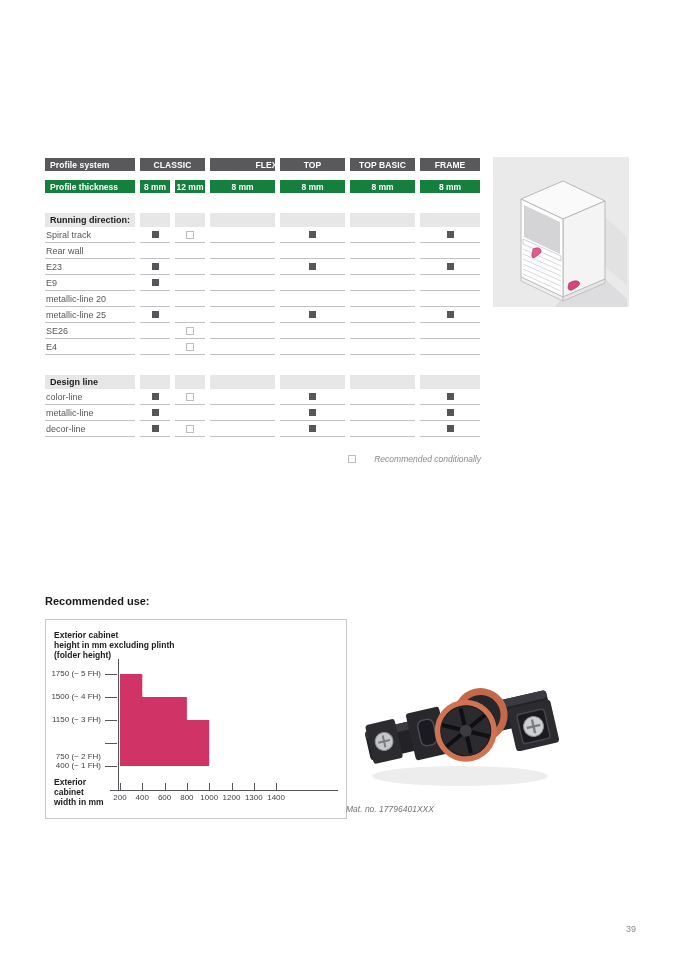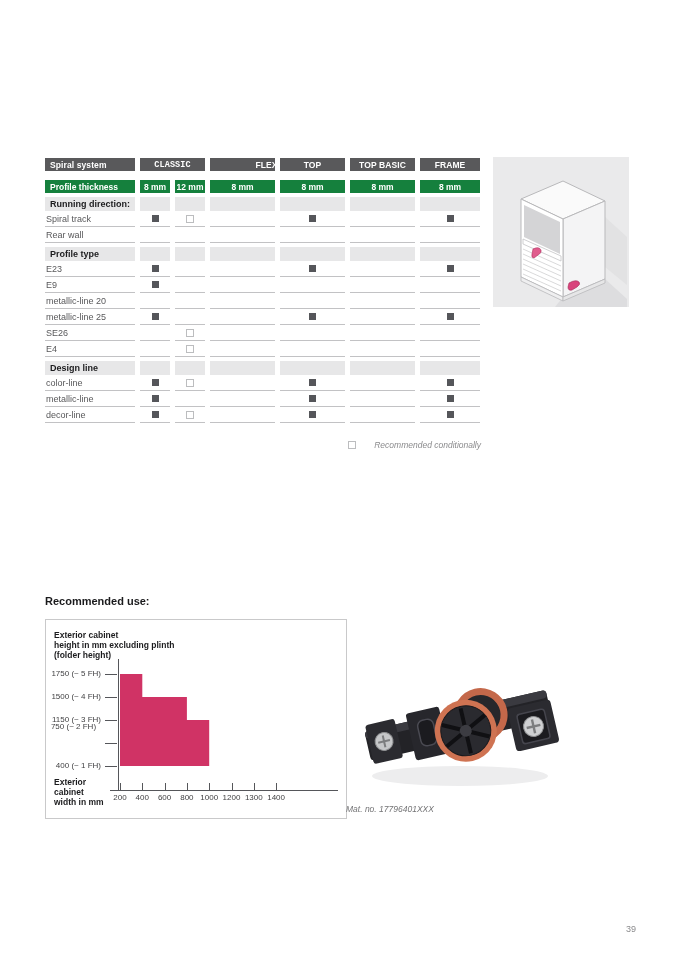--- a/index.html
+++ b/index.html
@@ -5,21 +5,21 @@
   html,body{margin:0;padding:0;background:#ffffff;}
   body{width:678px;height:959px;position:relative;font-family:"Liberation Sans",sans-serif;
        -webkit-font-smoothing:antialiased;color:#3a3a3c;overflow:hidden;}
   .abs{position:absolute;}
 
   
   #runner-table{left:45px;top:158px;width:436px;}
   .t-row{display:grid;grid-template-columns:90px 30px 30px 65px 65px 65px 60px;column-gap:5px;}
   .t-head{height:13px;margin-bottom:9px;}
   .t-thick{height:13px;}
-  .t-band{height:14px;margin-top:4px;text-align:center;}
+  .t-band{height:14px;margin-top:20px;text-align:center;}
   .t-datarow{height:16px;}
   .hcell{background:#59595b;color:#fff;font-size:8.5px;font-weight:bold;
          display:flex;align-items:center;justify-content:center;letter-spacing:0.1px;}
   .hcell.corner{justify-content:flex-start;padding-left:5px;box-sizing:border-box;}
   .chip{background:#15803d;color:#fff;font-size:8.5px;font-weight:bold;
         display:flex;align-items:center;justify-content:center;}
   .chip.corner{justify-content:flex-start;padding-left:5px;box-sizing:border-box;}
   .bandcell{background:#e7e7e8;}
   .bandlabel{background:#e7e7e8;font-size:9px;font-weight:bold;color:#1c1c1e;
              display:flex;align-items:center;padding-left:5px;box-sizing:border-box;}
@@ -53,22 +53,22 @@
   #product-fig{left:352px;top:648px;width:215px;height:152px;}
   #product-caption{left:346px;top:804px;font-size:8.5px;font-style:italic;color:#747476;}
 
   #page-number{left:600px;top:924px;width:36px;text-align:right;font-size:9px;color:#8a8a8c;}
 </style>
 </head>
 <body>
 
 <section class="abs" id="runner-table">
     <div class="t-row t-head">
-      <div class="hcell corner">Spiral system</div>
-      <div class="hcell" style="grid-column: 2 / span 2; font-family: Liberation Mono, monospace;">CLASSIC</div>
+      <div class="hcell corner">Profile system</div>
+      <div class="hcell" style="grid-column: 2 / span 2;">CLASSIC</div>
       <div class="hcell" style="grid-column: 4 / span 1; padding-left: 48px;">FLEX</div>
       <div class="hcell" style="grid-column: 5 / span 1;">TOP</div>
       <div class="hcell" style="grid-column: 6 / span 1;">TOP BASIC</div>
       <div class="hcell" style="grid-column: 7 / span 1;">FRAME</div>
     </div>
     <div class="t-row t-thick">
       <div class="chip corner">Profile thickness</div>
       <div class="chip">8 mm</div>
       <div class="chip">12 mm</div>
       <div class="chip">8 mm</div>
@@ -103,29 +103,20 @@
       </div>
     </div>
     <div class="t-row t-datarow">
       <div class="rowlabel">Rear wall</div>
       <div class="markcell"></div>
       <div class="markcell"></div>
       <div class="markcell"></div>
       <div class="markcell"></div>
       <div class="markcell"></div>
       <div class="markcell"></div>
-    </div>
-    <div class="t-row t-band">
-      <div class="bandlabel">Profile type</div>
-      <div class="bandcell"></div>
-      <div class="bandcell"></div>
-      <div class="bandcell"></div>
-      <div class="bandcell"></div>
-      <div class="bandcell"></div>
-      <div class="bandcell"></div>
     </div>
     <div class="t-row t-datarow">
       <div class="rowlabel">E23</div>
       <div class="markcell">
         <div class="sq-filled"></div>
       </div>
       <div class="markcell"></div>
       <div class="markcell"></div>
       <div class="markcell">
         <div class="sq-filled"></div>
@@ -308,21 +299,21 @@
     </svg>
   <div id="axis-y"></div>
   <div id="axis-x"></div>
   <div id="tick-layer">
       <div class="y-lab" style="top: 49px;">1750 (~ 5 FH)</div>
       <div class="y-dash" style="top: 54px;"></div>
       <div class="y-lab" style="top: 72px;">1500 (~ 4 FH)</div>
       <div class="y-dash" style="top: 77px;"></div>
       <div class="y-lab" style="top: 95px;">1150 (~ 3 FH)</div>
       <div class="y-dash" style="top: 100px;"></div>
-      <div class="y-lab" style="top: 102px; text-align: center;">750 (~ 2 FH)</div>
+      <div class="y-lab" style="top: 132px;">750 (~ 2 FH)</div>
       <div class="y-dash" style="top: 123px;"></div>
       <div class="y-lab" style="top: 141px;">400 (~ 1 FH)</div>
       <div class="y-dash" style="top: 146px;"></div>
       <div class="x-dash" style="left: 74px;"></div>
       <div class="x-lab" style="left: 60px;">200</div>
       <div class="x-dash" style="left: 96.3px;"></div>
       <div class="x-lab" style="left: 82.3px;">400</div>
       <div class="x-dash" style="left: 118.6px;"></div>
       <div class="x-lab" style="left: 104.6px;">600</div>
       <div class="x-dash" style="left: 140.9px;"></div>

